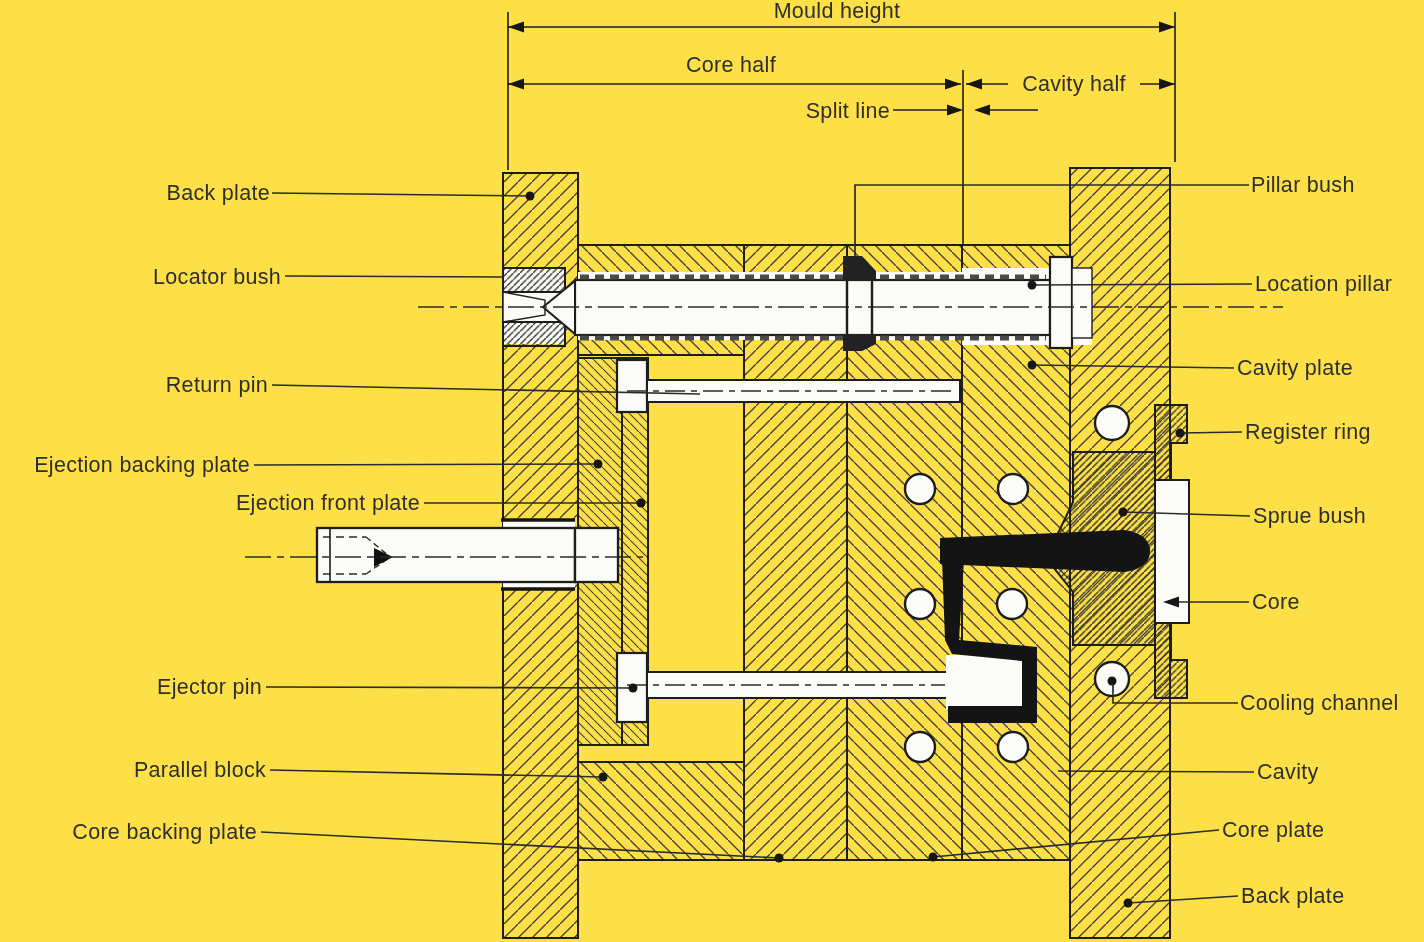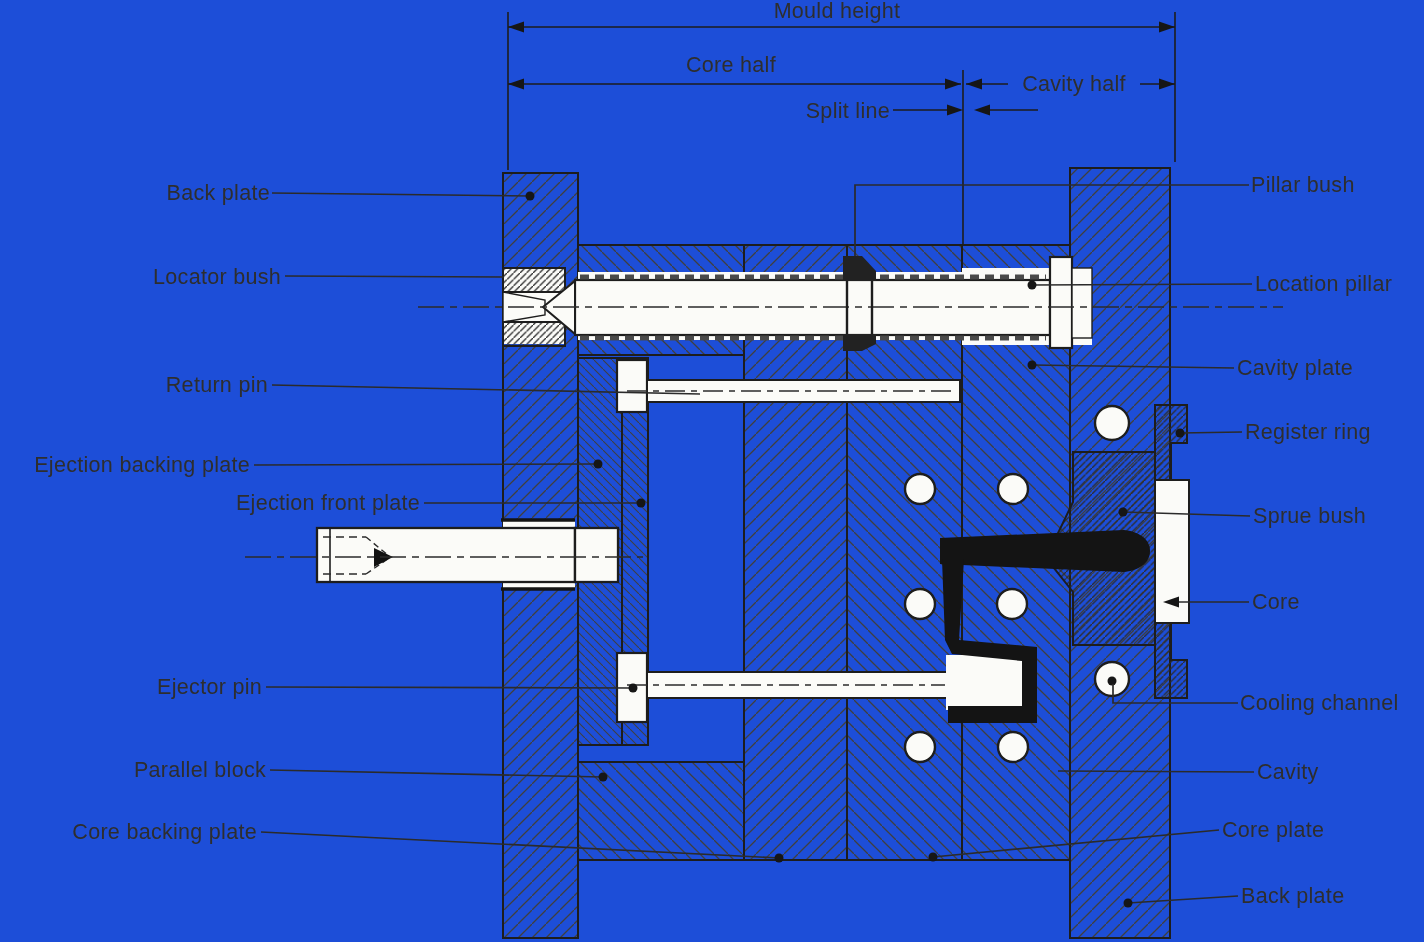--- a/index.html
+++ b/index.html
@@ -1,17 +1,17 @@
 <!DOCTYPE html>
 <html><head>
 <meta charset="utf-8">
 <style>
   html,body{margin:0;padding:0;background:#e8e8e6;}
   .stage{
-    position:relative;width:1424px;height:942px;background:#1d4ed8;
+    position:relative;width:1424px;height:942px;background:#fde047;
     font-family:"Liberation Sans", sans-serif;overflow:hidden;
   }
   svg{display:block}
   text{fill:#2e2e2e;font-family:"Liberation Sans",sans-serif;font-size:21.5px;letter-spacing:.3px}
   .plate{stroke:#1d1d1d;stroke-width:2}
   .thin{stroke:#1d1d1d;stroke-width:1.4;fill:none}
   .leader{stroke:#2b2b2b;stroke-width:1.7;fill:none}
   .dim{stroke:#1d1d1d;stroke-width:1.6;fill:none}
   .dot{fill:#161616}
   .arrow{fill:#161616}

